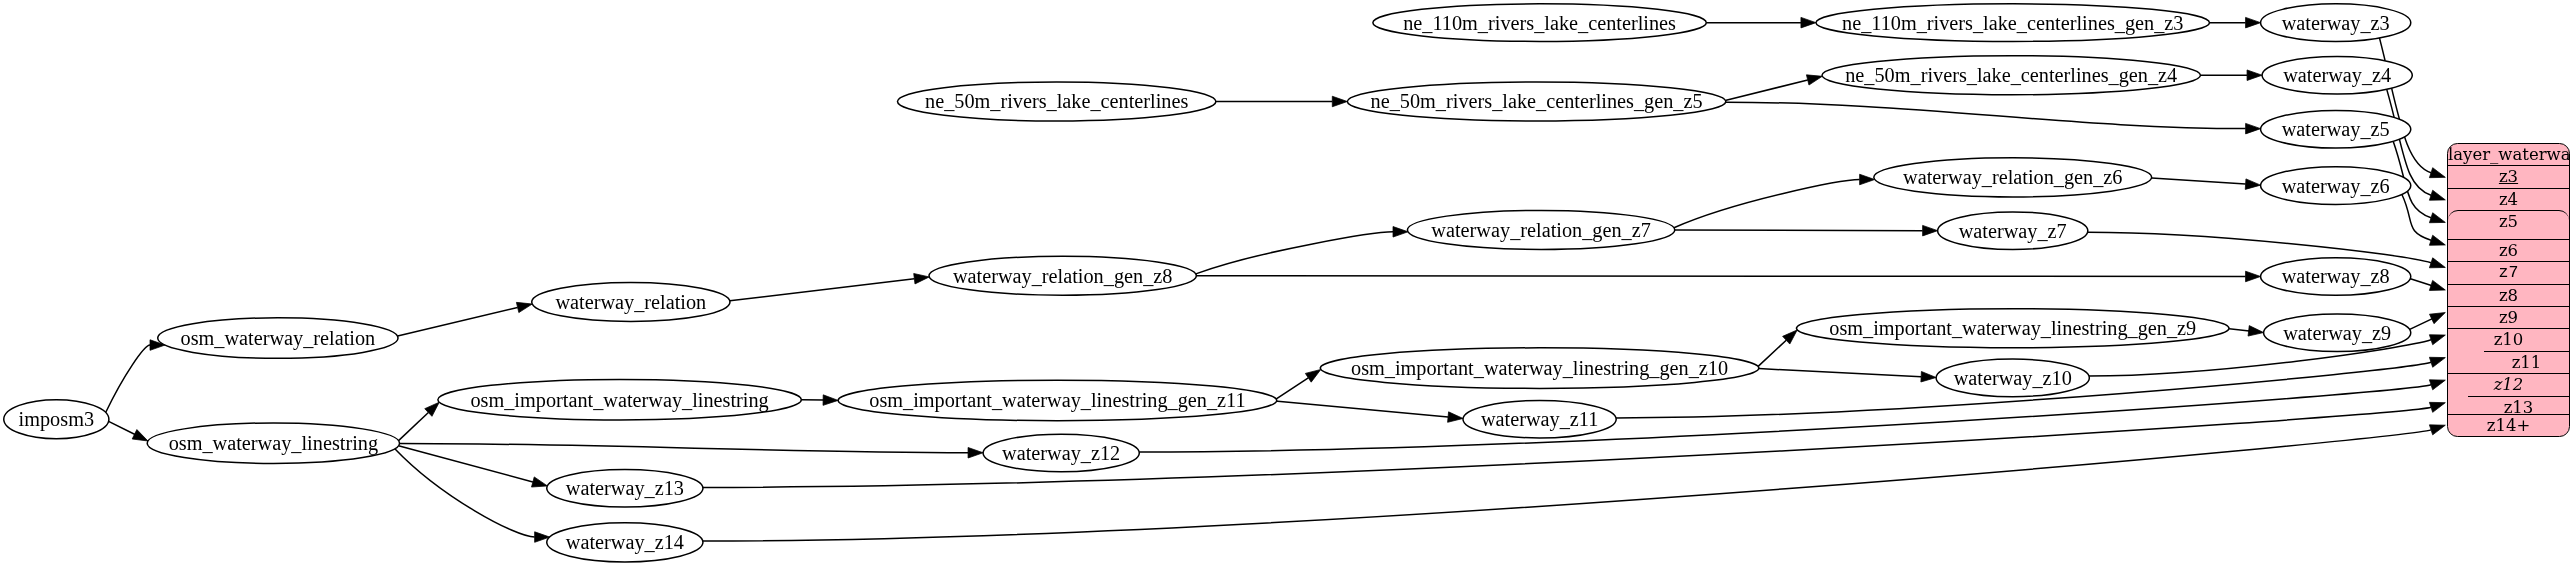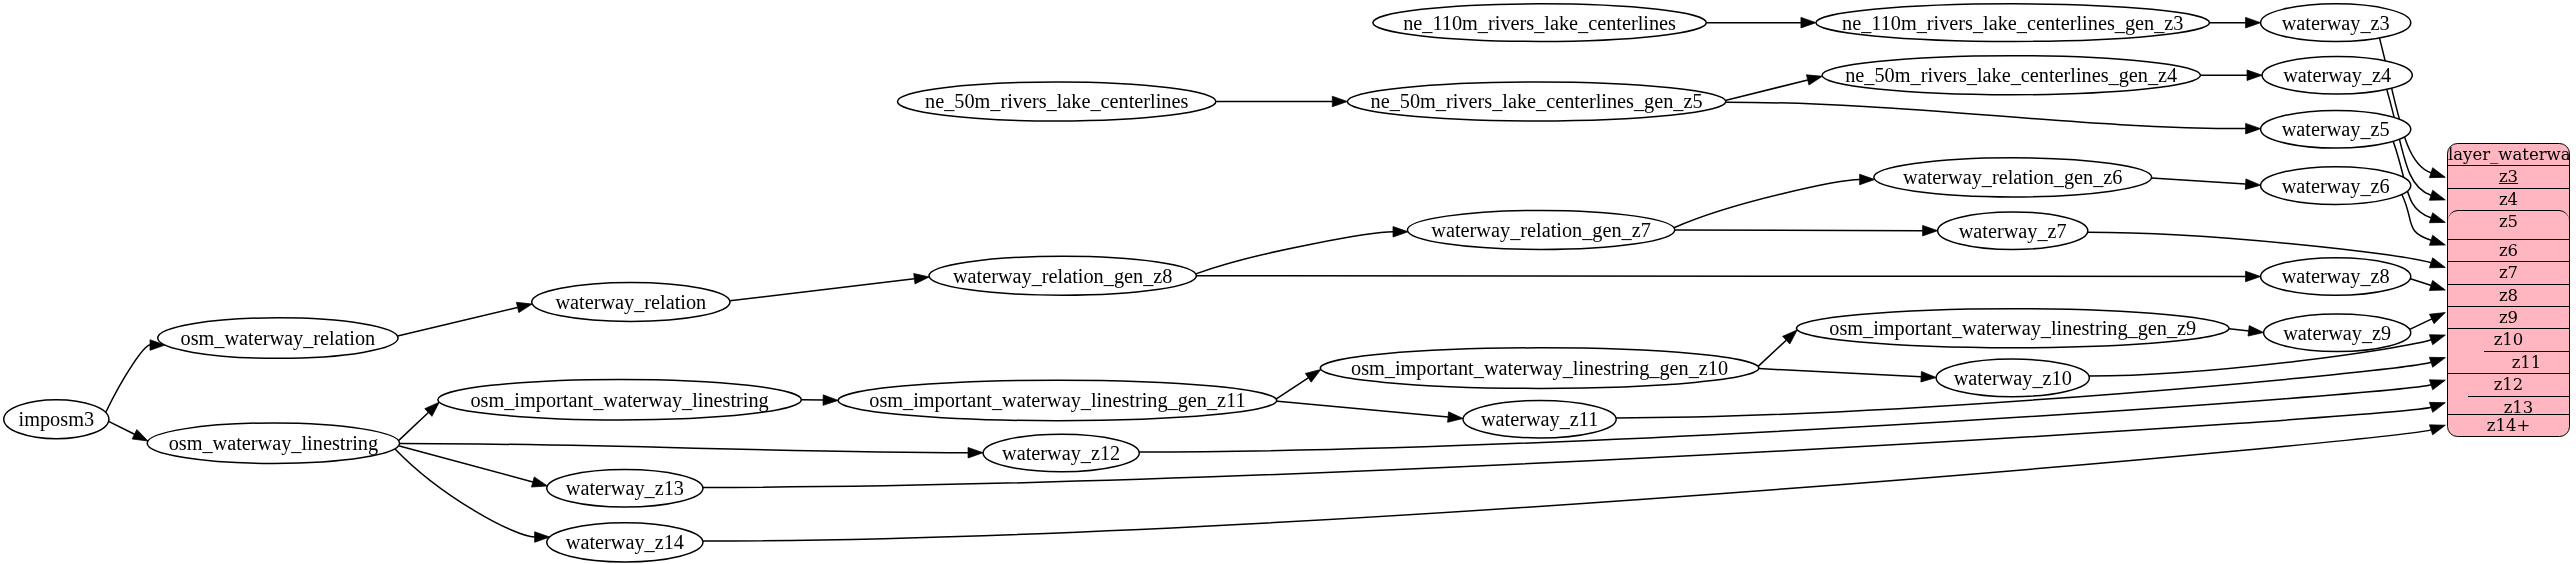--- a/index.html
+++ b/index.html
@@ -233,24 +233,24 @@
         <text x="832" y="722" text-anchor="middle" dominant-baseline="central">waterway_z14</text>
       </g>
     </svg>
   <div id="layer-table" style="left: 2447px; top: 143px; width: 123px; background: rgb(255, 182, 193); border-color: rgb(0, 0, 0);">
     <div class="tbl-header">layer_waterway</div>
     <div id="tbl-rows">
         <div class="tbl-row" style="height: 22.5px; border-top-color: rgb(0, 0, 0); text-decoration: underline;">z3</div>
         <div class="tbl-row" style="height: 22.5px; border-top-color: rgb(0, 0, 0);">z4</div>
         <div class="tbl-row" style="height: 22.5px; border-top-color: rgb(0, 0, 0); border-radius: 10px;">z5</div>
         <div class="tbl-row" style="height: 22.5px; border-top-color: rgb(0, 0, 0); margin-top: 6px;">z6</div>
-        <div class="tbl-row" style="height: 22.5px; border-top-color: rgb(0, 0, 0);">z7</div>
+        <div class="tbl-row" style="height: 22.5px; border-top-color: rgb(0, 0, 0); font-family: Liberation Mono, monospace;">z7</div>
         <div class="tbl-row" style="height: 22.5px; border-top-color: rgb(0, 0, 0); text-align: center;">z8</div>
         <div class="tbl-row" style="height: 22px; border-top-color: rgb(0, 0, 0);">z9</div>
         <div class="tbl-row" style="height: 22.5px; border-top-color: rgb(0, 0, 0);">z10</div>
         <div class="tbl-row" style="height: 22.5px; border-top-color: rgb(0, 0, 0); margin-left: 36px;">z11</div>
-        <div class="tbl-row" style="height: 22.5px; border-top-color: rgb(0, 0, 0);">z12</div>
+        <div class="tbl-row" style="height: 22.5px; border-top-color: rgb(0, 0, 0); font-style: italic;">z12</div>
         <div class="tbl-row" style="height: 18px; border-top-color: rgb(0, 0, 0); margin-left: 20px;">z13</div>
         <div class="tbl-row" style="height: 22.5px; border-top-color: rgb(0, 0, 0);">z14+</div>
       </div>
   </div>
 </div>
 
 
 </body></html>

